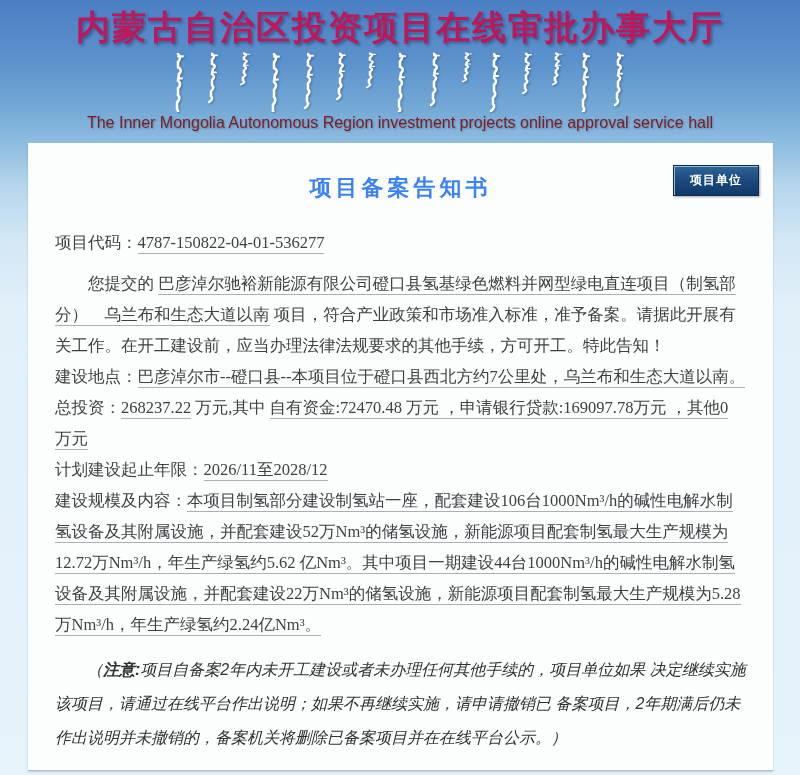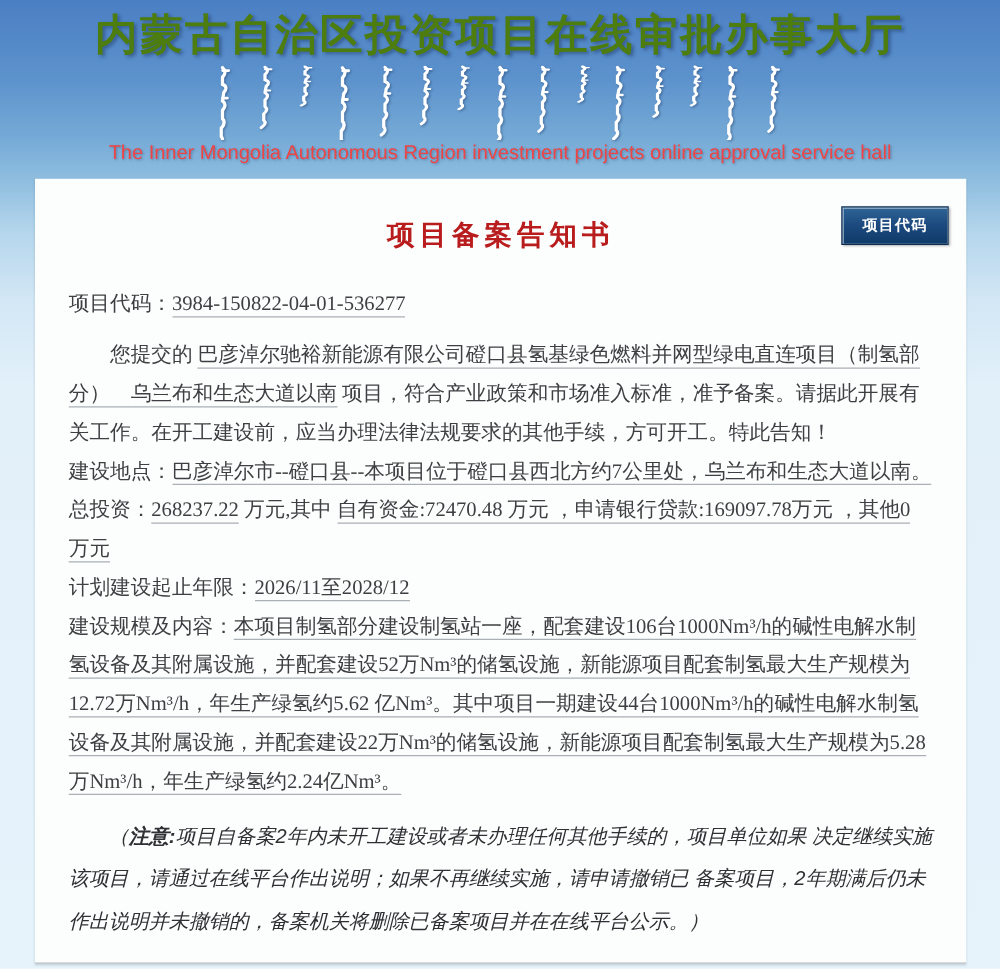--- a/index.html
+++ b/index.html
@@ -8,48 +8,48 @@
     font-family:"Liberation Serif","DejaVu Serif",serif;
     background:linear-gradient(180deg,
       #4b7fc4 0%, #5c92cc 8%, #74a9d6 14%, #8ebddf 18.5%,
       #b5d6ec 24%, #d3e7f5 31%, #e2f0fa 40%, #e6f3fb 100%);
   }
   
   .site-header{position:absolute;top:0;left:0;width:800px;height:143px;text-align:center;}
   .title-cn{
     position:absolute;top:5px;left:0;width:100%;
     font-family:"Liberation Sans","DejaVu Sans",sans-serif;
-    font-size:34px;font-weight:bold;color:#4d7c0f;letter-spacing:2px;
+    font-size:34px;font-weight:bold;color:#be185d;letter-spacing:2px;
     text-shadow:2px 2px 3px rgba(20,40,80,.45);
   }
   .mongol-wrap{position:absolute;top:50px;left:0;width:100%;height:62px;}
   .mongol-wrap svg{display:block;margin:0 auto;filter:drop-shadow(1px 1px 1px rgba(20,40,80,.4));}
   .subtitle-en{
     position:absolute;top:114px;left:0;width:100%;
     font-family:"Liberation Sans","DejaVu Sans",sans-serif;
-    font-size:16px;color:#ef4444;text-shadow:1px 1px 2px rgba(20,40,80,.35);
+    font-size:16px;color:#7f1d1d;text-shadow:1px 1px 2px rgba(20,40,80,.35);
   }
   
   .panel{
     position:absolute;top:143px;left:28px;width:745px;height:628px;
     background:#fcfdfd;box-sizing:border-box;padding:0 27px;
     border-bottom:1px solid #b6bcc0;box-shadow:0 1px 2px rgba(60,80,100,.25);
   }
   .print-btn{
     position:absolute;top:22px;right:14px;
     font-family:"Liberation Sans","DejaVu Sans",sans-serif;
     font-size:12px;font-weight:bold;color:#ffffff;letter-spacing:1px;
     padding:6px 16px;cursor:pointer;
     background:linear-gradient(180deg,#2f6598 0%,#1d4b80 45%,#0f3a69 100%);
     border:1px solid #0b2d50;
     box-shadow:inset 1px 1px 0 #9db9cf, 1px 1px 2px rgba(0,0,0,.35);
   }
   .doc-title{
     margin:30px 0 0 0;text-align:center;
-    font-size:22px;font-weight:bold;color:#b91c1c;letter-spacing:4px;
+    font-size:22px;font-weight:bold;color:#3b82f6;letter-spacing:4px;
   }
   .body-text{font-size:16.5px;color:#3d3f42;line-height:31px;}
   .u{border-bottom:1px solid #a9b0b6;padding-bottom:1px;}
   .field{margin:0;}
   .block-top{margin-top:24px;}
   .para{margin:10px 0 0 0;text-indent:2em;}
   .note{
     margin:13px 0 0 0;text-indent:2em;
     font-family:"Liberation Sans","DejaVu Sans",sans-serif;
     font-style:italic;font-size:16px;color:#2e3033;line-height:34px;
@@ -84,27 +84,27 @@
       <use href="#mg" transform="translate(356,2) scale(1,0.7)"></use>
       <use href="#mg" transform="translate(386,2) scale(1,0.55)"></use>
       <use href="#mg" transform="translate(414,2) scale(1,1.05)"></use>
       <use href="#mg" transform="translate(448,2) scale(1,0.9)"></use>
     </svg>
   </div>
   <div class="subtitle-en">The Inner Mongolia Autonomous Region investment projects online approval service hall</div>
 </header>
 
 <main class="panel">
-  <button class="print-btn">项目代码</button>
+  <button class="print-btn">项目单位</button>
 
   <h1 class="doc-title">项目备案告知书</h1>
 
   <div class="body-text">
     <p class="field block-top">
-      <span>项目代码：</span><span class="u">3984-150822-04-01-536277</span>
+      <span>项目代码：</span><span class="u">4787-150822-04-01-536277</span>
     </p>
 
     <p class="para">
       <span>您提交的 </span><span class="u">巴彦淖尔驰裕新能源有限公司磴口县氢基绿色燃料并网型绿电直连项目（制氢部分）</span><span class="u">　</span><span class="u">乌兰布和生态大道以南</span><span> 项目，符合产业政策和市场准入标准，准予备案。请据此开展有关工作。在开工建设前，应当办理法律法规要求的其他手续，方可开工。特此告知！</span>
     </p>
 
     <p class="field" style="">
       <span>建设地点：</span><span class="u">巴彦淖尔市--磴口县--本项目位于磴口县西北方约7公里处，乌兰布和生态大道以南。</span>
     </p>
     <p class="field">

